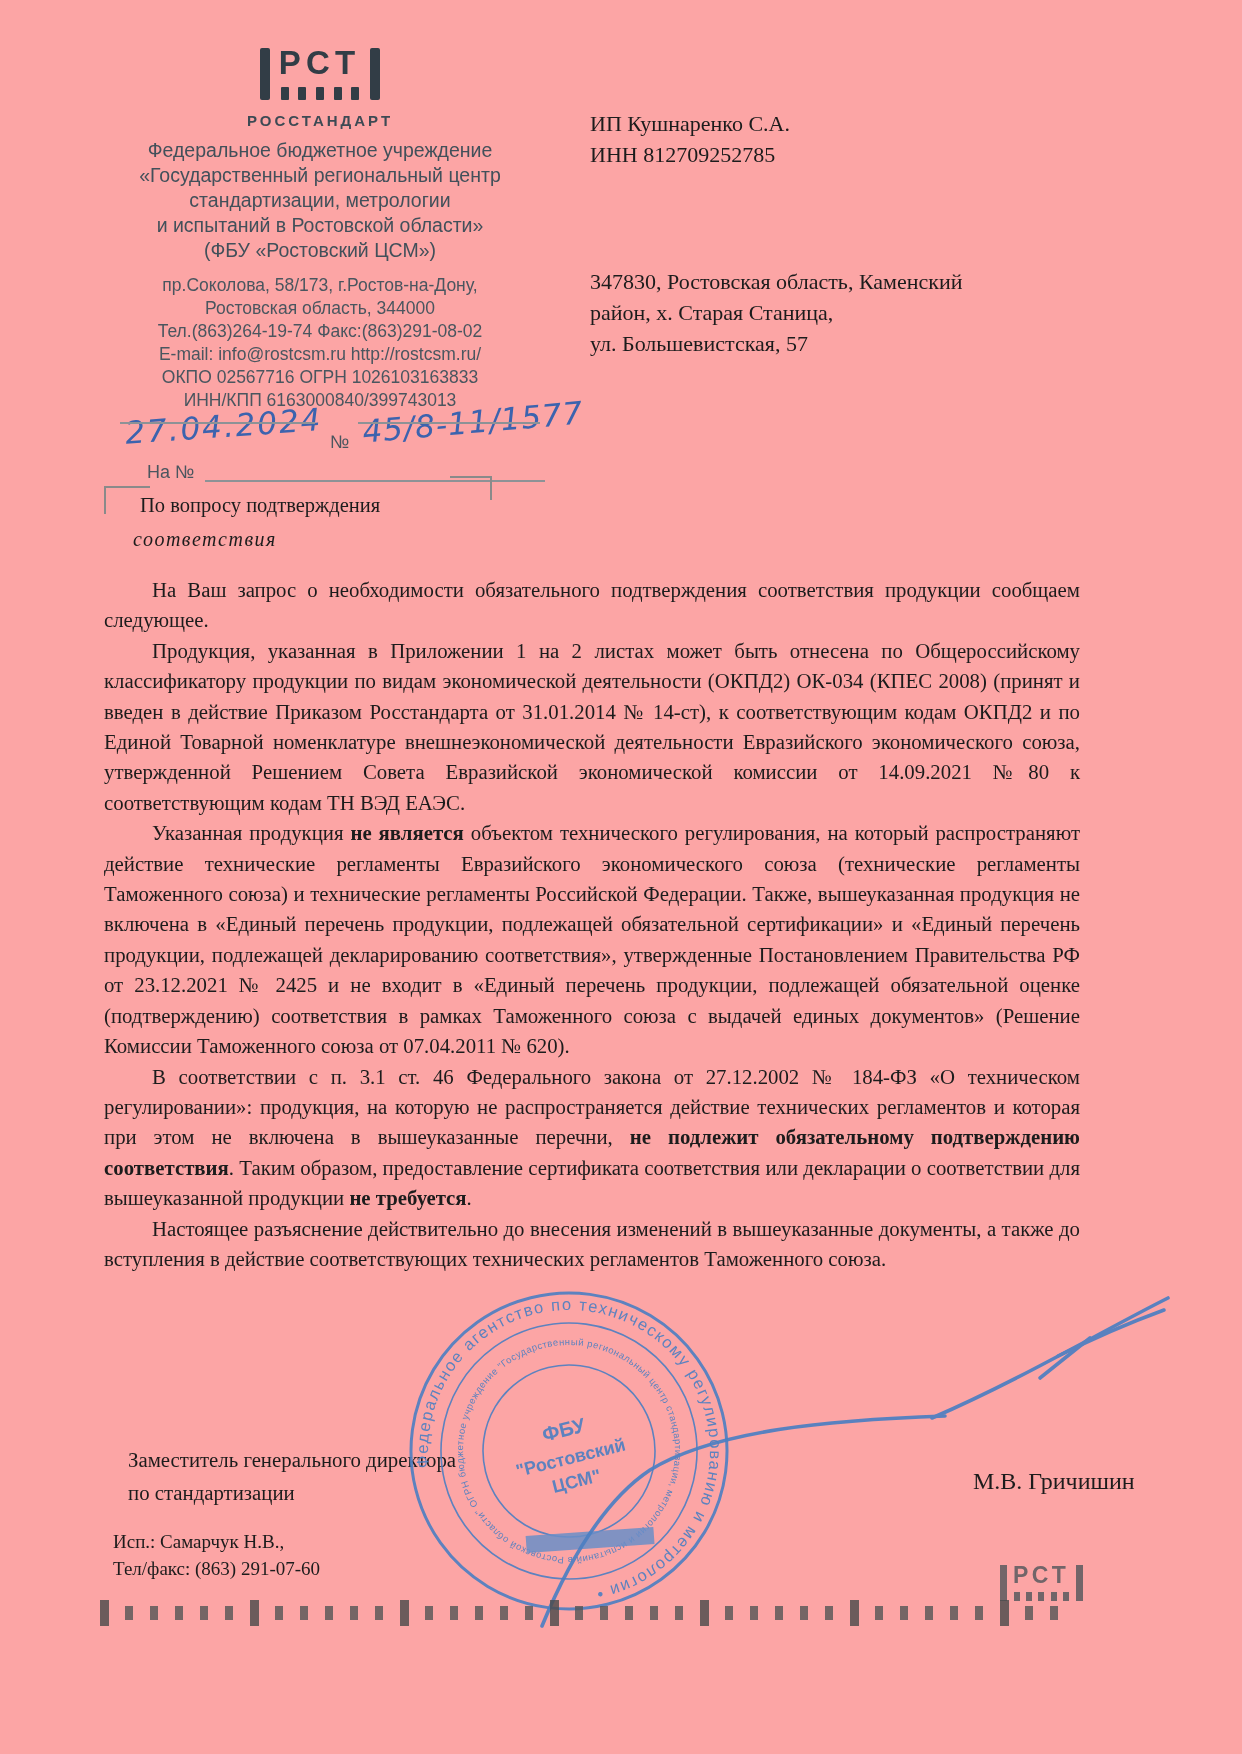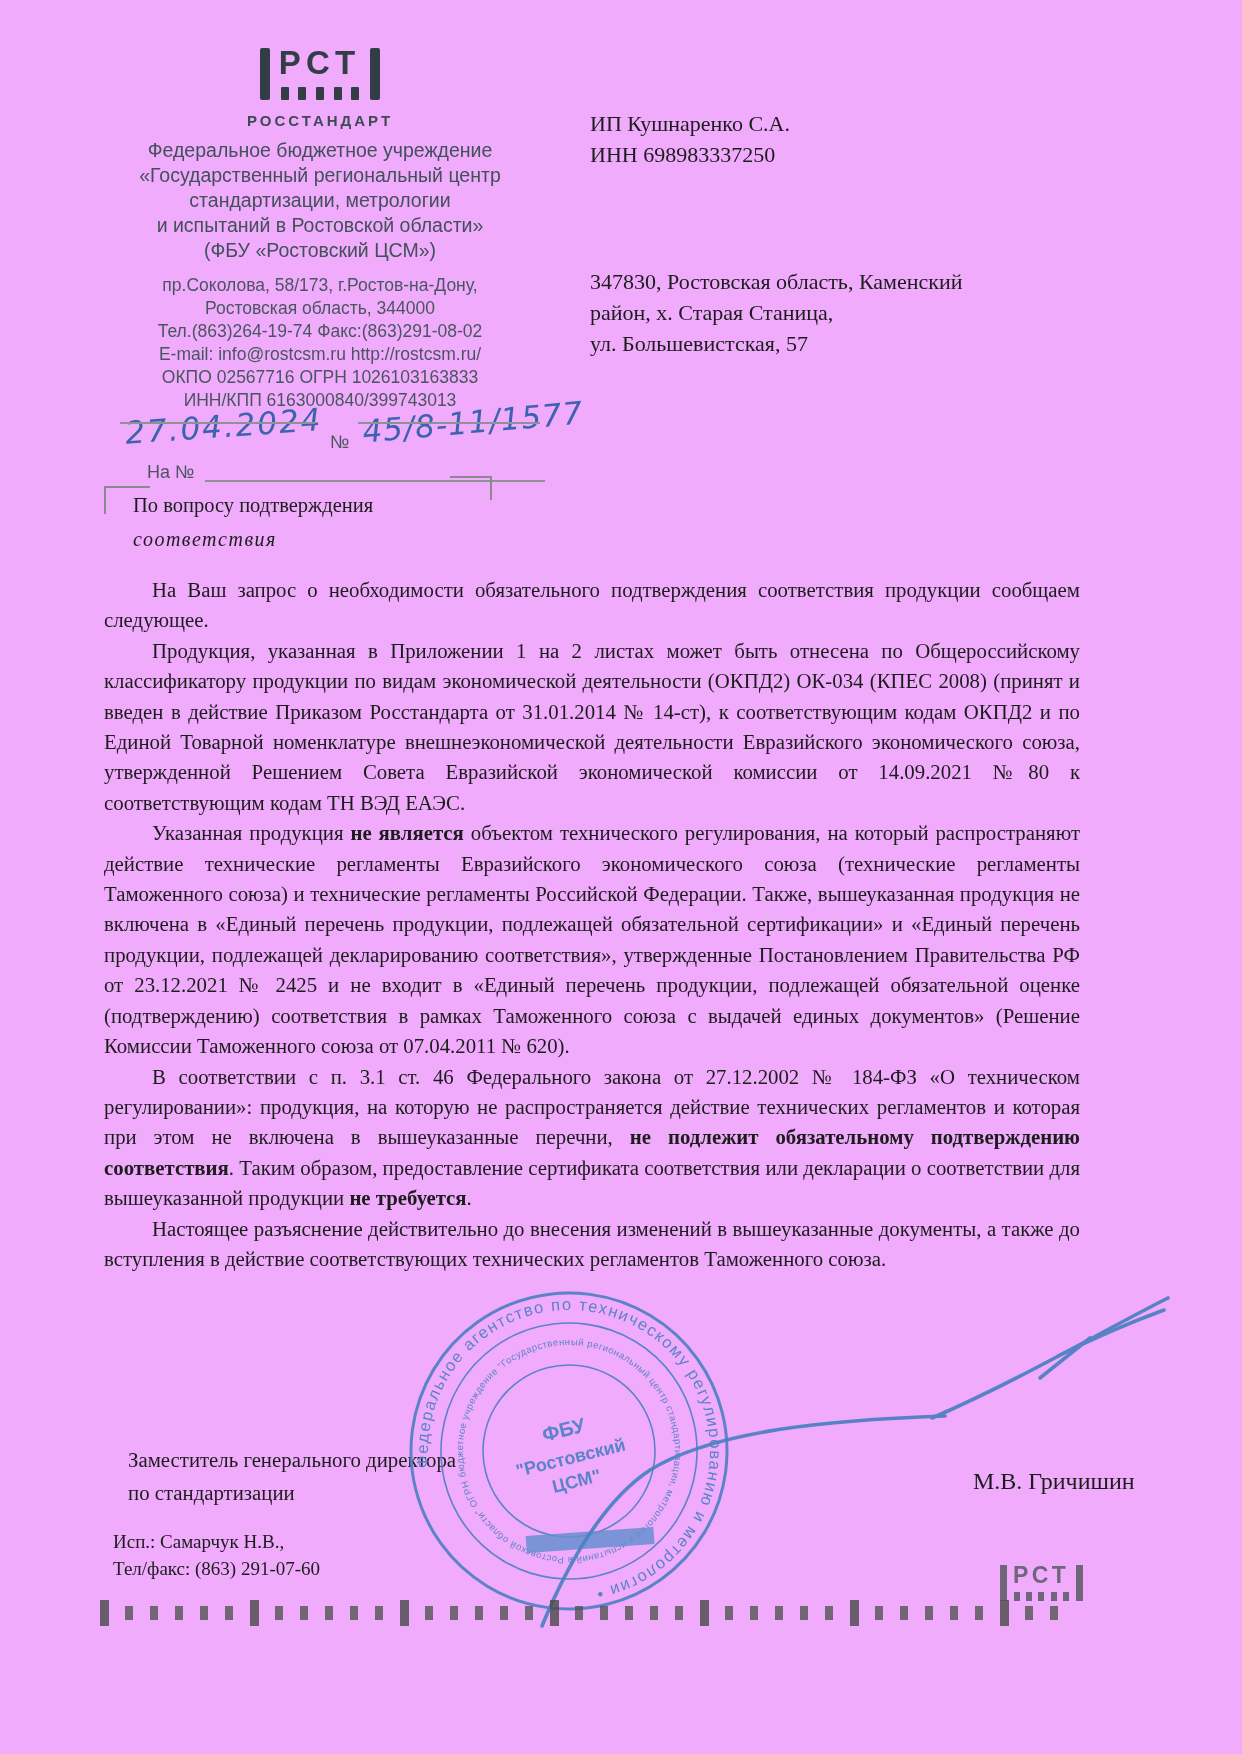--- a/index.html
+++ b/index.html
@@ -1,16 +1,16 @@
 <!DOCTYPE html>
 <html><head>
 <meta charset="utf-8">
 <style>
   html,body{margin:0;padding:0;background:#9a9a9a;}
-  .page{position:relative;width:1242px;height:1754px;margin:0 auto;background:#f0abfc;
+  .page{position:relative;width:1242px;height:1754px;margin:0 auto;background:#fca5a5;
         font-family:"Liberation Serif",serif;color:#1c1c1c;overflow:hidden;}
   
   .lh{position:absolute;left:88px;top:48px;width:464px;text-align:center;
       font-family:"Liberation Sans",sans-serif;color:#42505a;}
   .logo{display:inline-flex;align-items:stretch;gap:9px;height:52px;}
   .logo .sidebar{width:10px;background:#323d46;border-radius:2px;}
   .logo .mid{display:flex;flex-direction:column;justify-content:space-between;}
   .logo .letters{font-weight:bold;font-size:33px;line-height:30px;letter-spacing:6px;color:#323d46;}
   .logo .ticks{display:flex;justify-content:space-between;padding:0 2px;}
   .logo .ticks i{width:8px;height:13px;background:#323d46;border-radius:1px;}
@@ -23,21 +23,21 @@
   .no-label{position:absolute;font-family:"Liberation Sans",sans-serif;font-size:18px;color:#4a565f;}
   
   .corner{position:absolute;}
   .corner.tl{border-top:2px solid #8a8a8a;border-left:2px solid #8a8a8a;}
   .corner.tr{border-top:2px solid #8a8a8a;border-right:2px solid #8a8a8a;}
   
   .recipient{position:absolute;left:590px;top:108px;width:510px;
              font-size:22px;line-height:31px;}
   .recipient .addr{margin-top:96px;}
   
-  .subject1{position:absolute;left:133px;top:494px;font-size:20.5px;}
+  .subject1{position:absolute;left:140px;top:494px;font-size:20.5px;}
   .subject2{position:absolute;left:133px;top:528px;font-size:20px;letter-spacing:1.5px;font-style:italic;}
   
   .body{position:absolute;left:104px;top:575px;width:976px;font-size:20.8px;line-height:30.4px;
         text-align:justify;}
   .body p{margin:0;text-indent:48px;}
   .body b{font-weight:bold;}
   
   .sig-title{position:absolute;left:128px;top:1443px;font-size:20.8px;line-height:33px;}
   .sig-name{position:absolute;left:973px;top:1468px;font-size:24px;}
   .executor{position:absolute;left:113px;top:1528px;font-size:19px;line-height:27px;}
@@ -107,21 +107,21 @@
   <div class="handwriting" style="left:362px;top:404px;font-size:31px;transform:rotate(-5deg);letter-spacing:1px;">45/8-11/1577</div>
   <div class="uline" style="left:358px;top:422px;width:182px;"></div>
   <div class="no-label" style="left:147px;top:462px;">На №</div>
   <div class="uline" style="left:205px;top:480px;width:340px;"></div>
 
   <div class="corner tl" style="left:104px;top:486px;width:44px;height:26px;"></div>
   <div class="corner tr" style="left:450px;top:476px;width:40px;height:22px;"></div>
 
   <div class="recipient">
     <div>ИП Кушнаренко С.А.</div>
-    <div>ИНН 698983337250</div>
+    <div>ИНН 812709252785</div>
     <div class="addr">
       <div>347830, Ростовская область, Каменский</div>
       <div>район, х. Старая Станица,</div>
       <div>ул. Большевистская, 57</div>
     </div>
   </div>
 
   <div class="subject1">По вопросу подтверждения</div>
   <div class="subject2">соответствия</div>
 

